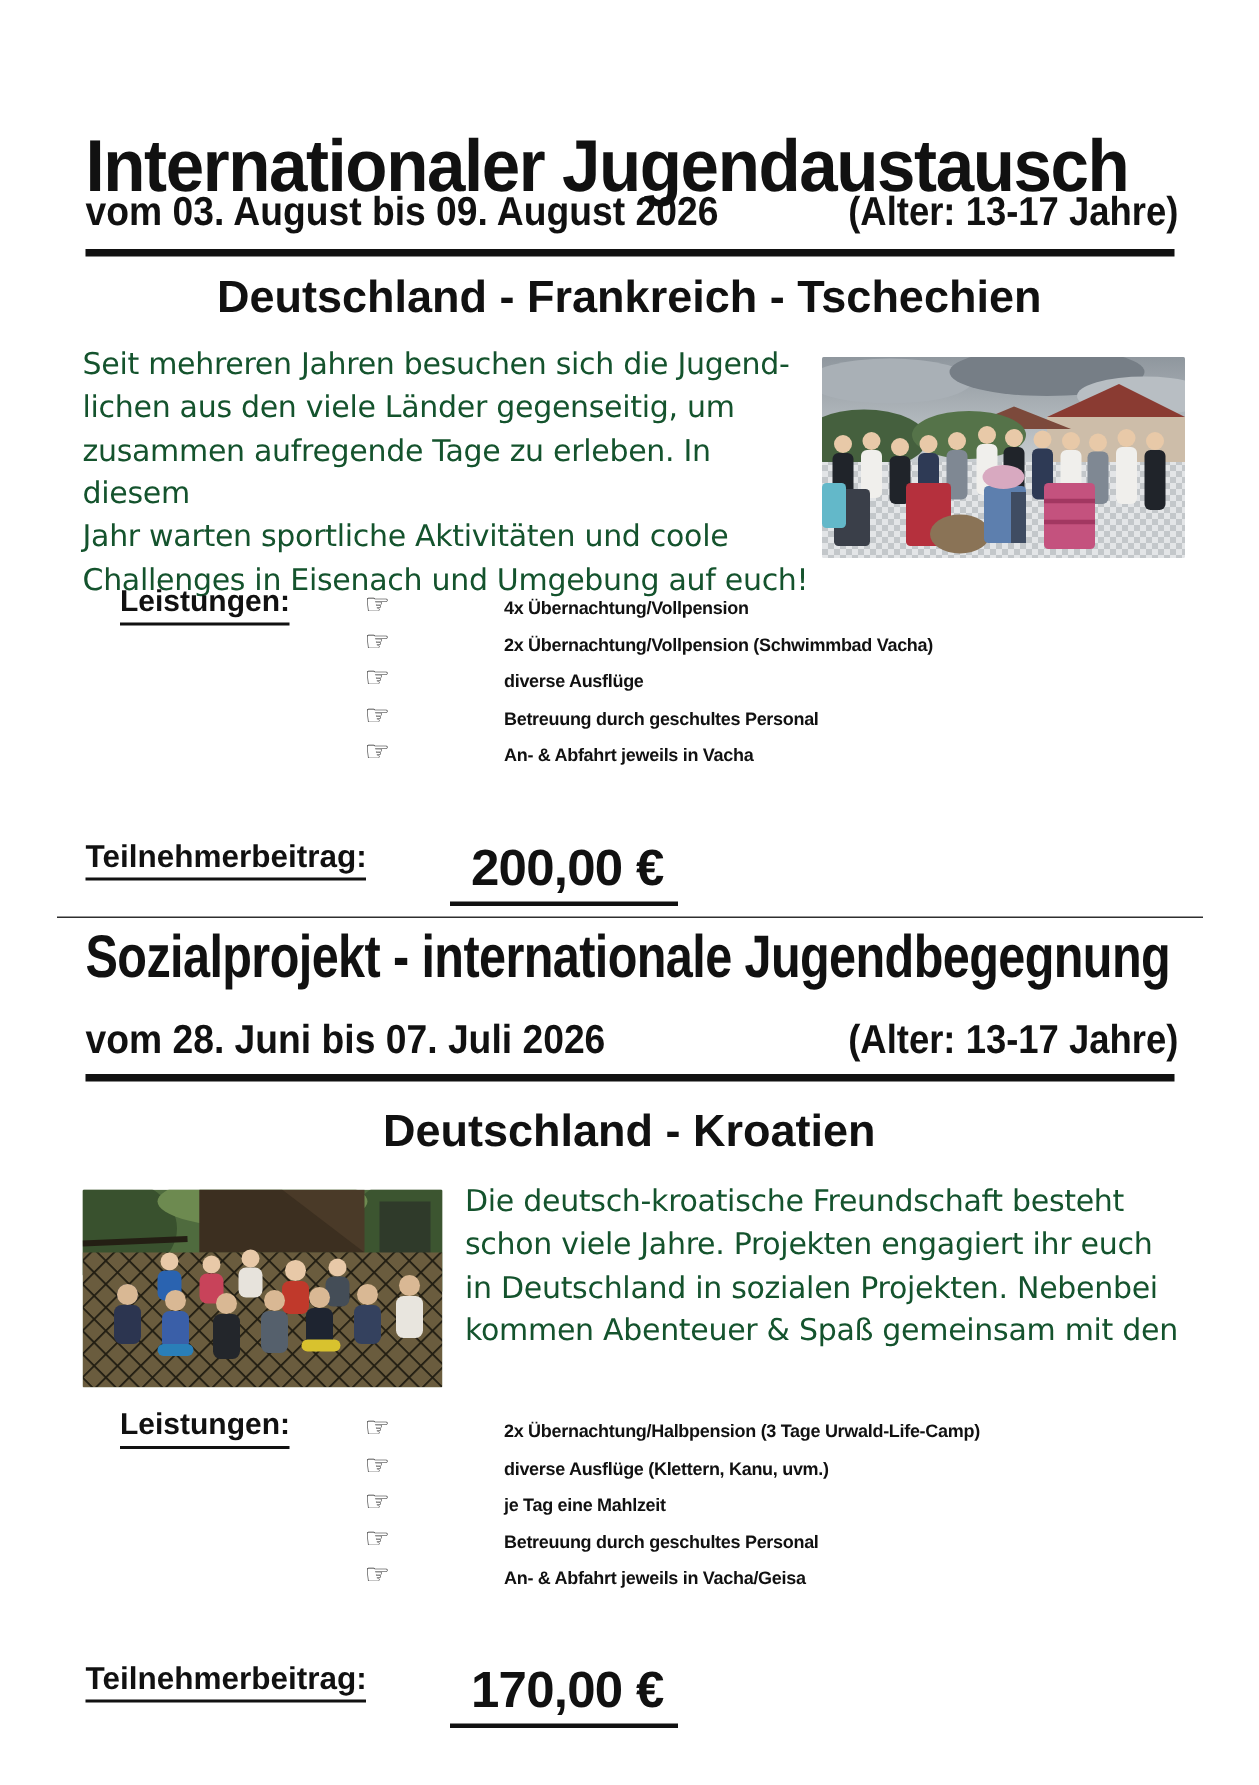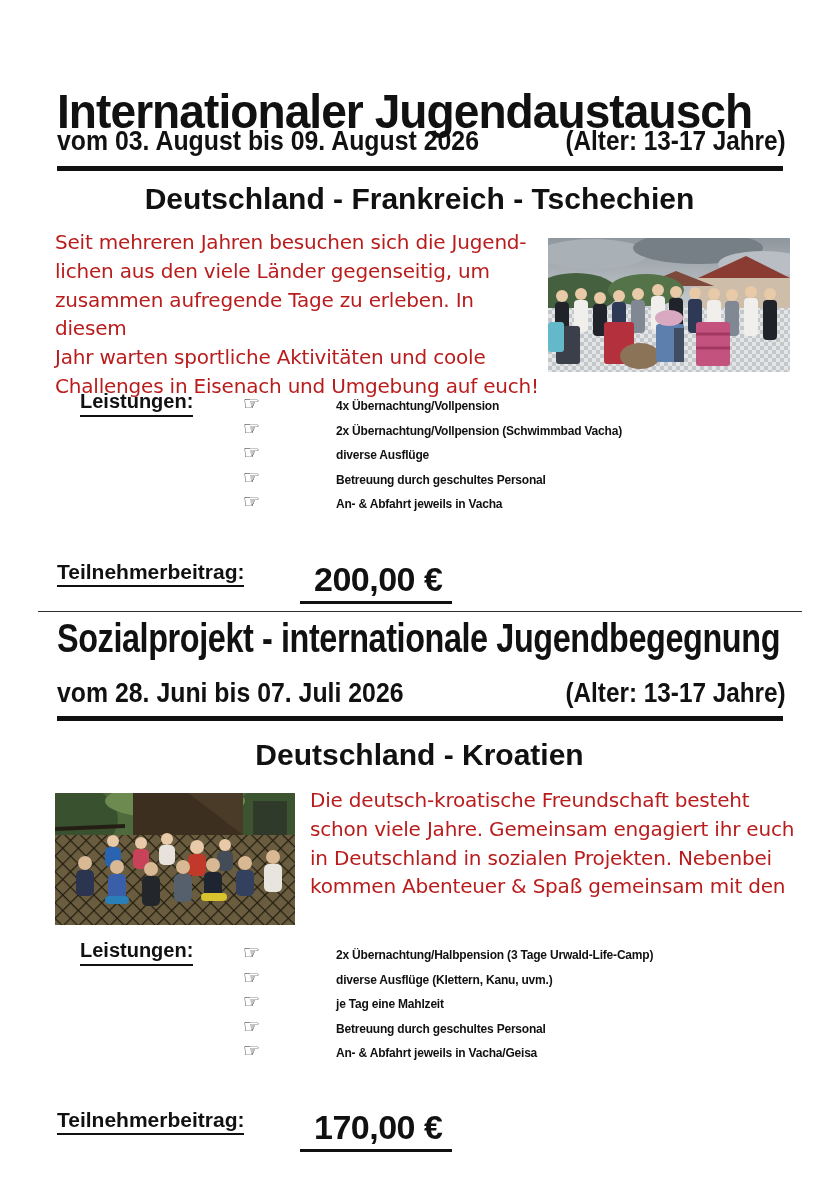--- a/index.html
+++ b/index.html
@@ -21,21 +21,21 @@
   .date-row .age .cx{transform:scaleX(0.90);transform-origin:right center;}
 
   .thick-rule{left:57px;width:726px;height:5px;background:#111;}
   .rule-1{top:166px;}
   .rule-2{top:716px;}
 
   .countries{left:0;width:839px;text-align:center;font-size:30px;font-weight:bold;}
   .countries-1{top:182px;}
   .countries-2{top:738px;}
 
-  .para{font-family:"DejaVu Sans",sans-serif;font-size:20px;line-height:28.8px;letter-spacing:-0.2px;color:#b91c1c;}
+  .para{font-family:"DejaVu Sans",sans-serif;font-size:20px;line-height:28.8px;letter-spacing:-0.2px;color:#14532d;}
   .para-1{left:55px;top:228px;width:495px;}
   .para-2{left:310px;top:786px;width:500px;}
 
   .photo{border-radius:1px;overflow:hidden;line-height:0;}
   .photo-1{left:548px;top:238px;width:242px;height:134px;}
   .photo-2{left:55px;top:793px;width:240px;height:132px;}
 
   .leist{left:0;top:0;width:839px;}
   .leist-1{top:390px;}
   .leist-2{top:939px;}
@@ -267,21 +267,21 @@
             <rect x="209" y="71" width="18" height="28" rx="5"></rect>
           </g>
         <rect x="50" y="103" width="24" height="8" rx="4" fill="#2a7fb8"></rect>
         <rect x="146" y="100" width="26" height="8" rx="4" fill="#d8c22e"></rect>
       </g>
     </svg>
   </div>
 
   <div class="abs para para-2">
       <div class="para-line">Die deutsch-kroatische Freundschaft besteht</div>
-      <div class="para-line">schon viele Jahre. Gemeinsam engagiert ihr euch</div>
+      <div class="para-line">schon viele Jahre. Projekten engagiert ihr euch</div>
       <div class="para-line">in Deutschland in sozialen Projekten. Nebenbei</div>
       <div class="para-line">kommen Abenteuer &amp; Spaß gemeinsam mit den</div>
     </div>
 
   <div class="abs leist leist-2">
     <span class="leist-label">Leistungen:</span>
     <div class="leist-list">
         <div class="leist-row">
         <span class="hand">☞</span>
         <span class="leist-text">2x Übernachtung/Halbpension (3 Tage Urwald-Life-Camp)</span>

